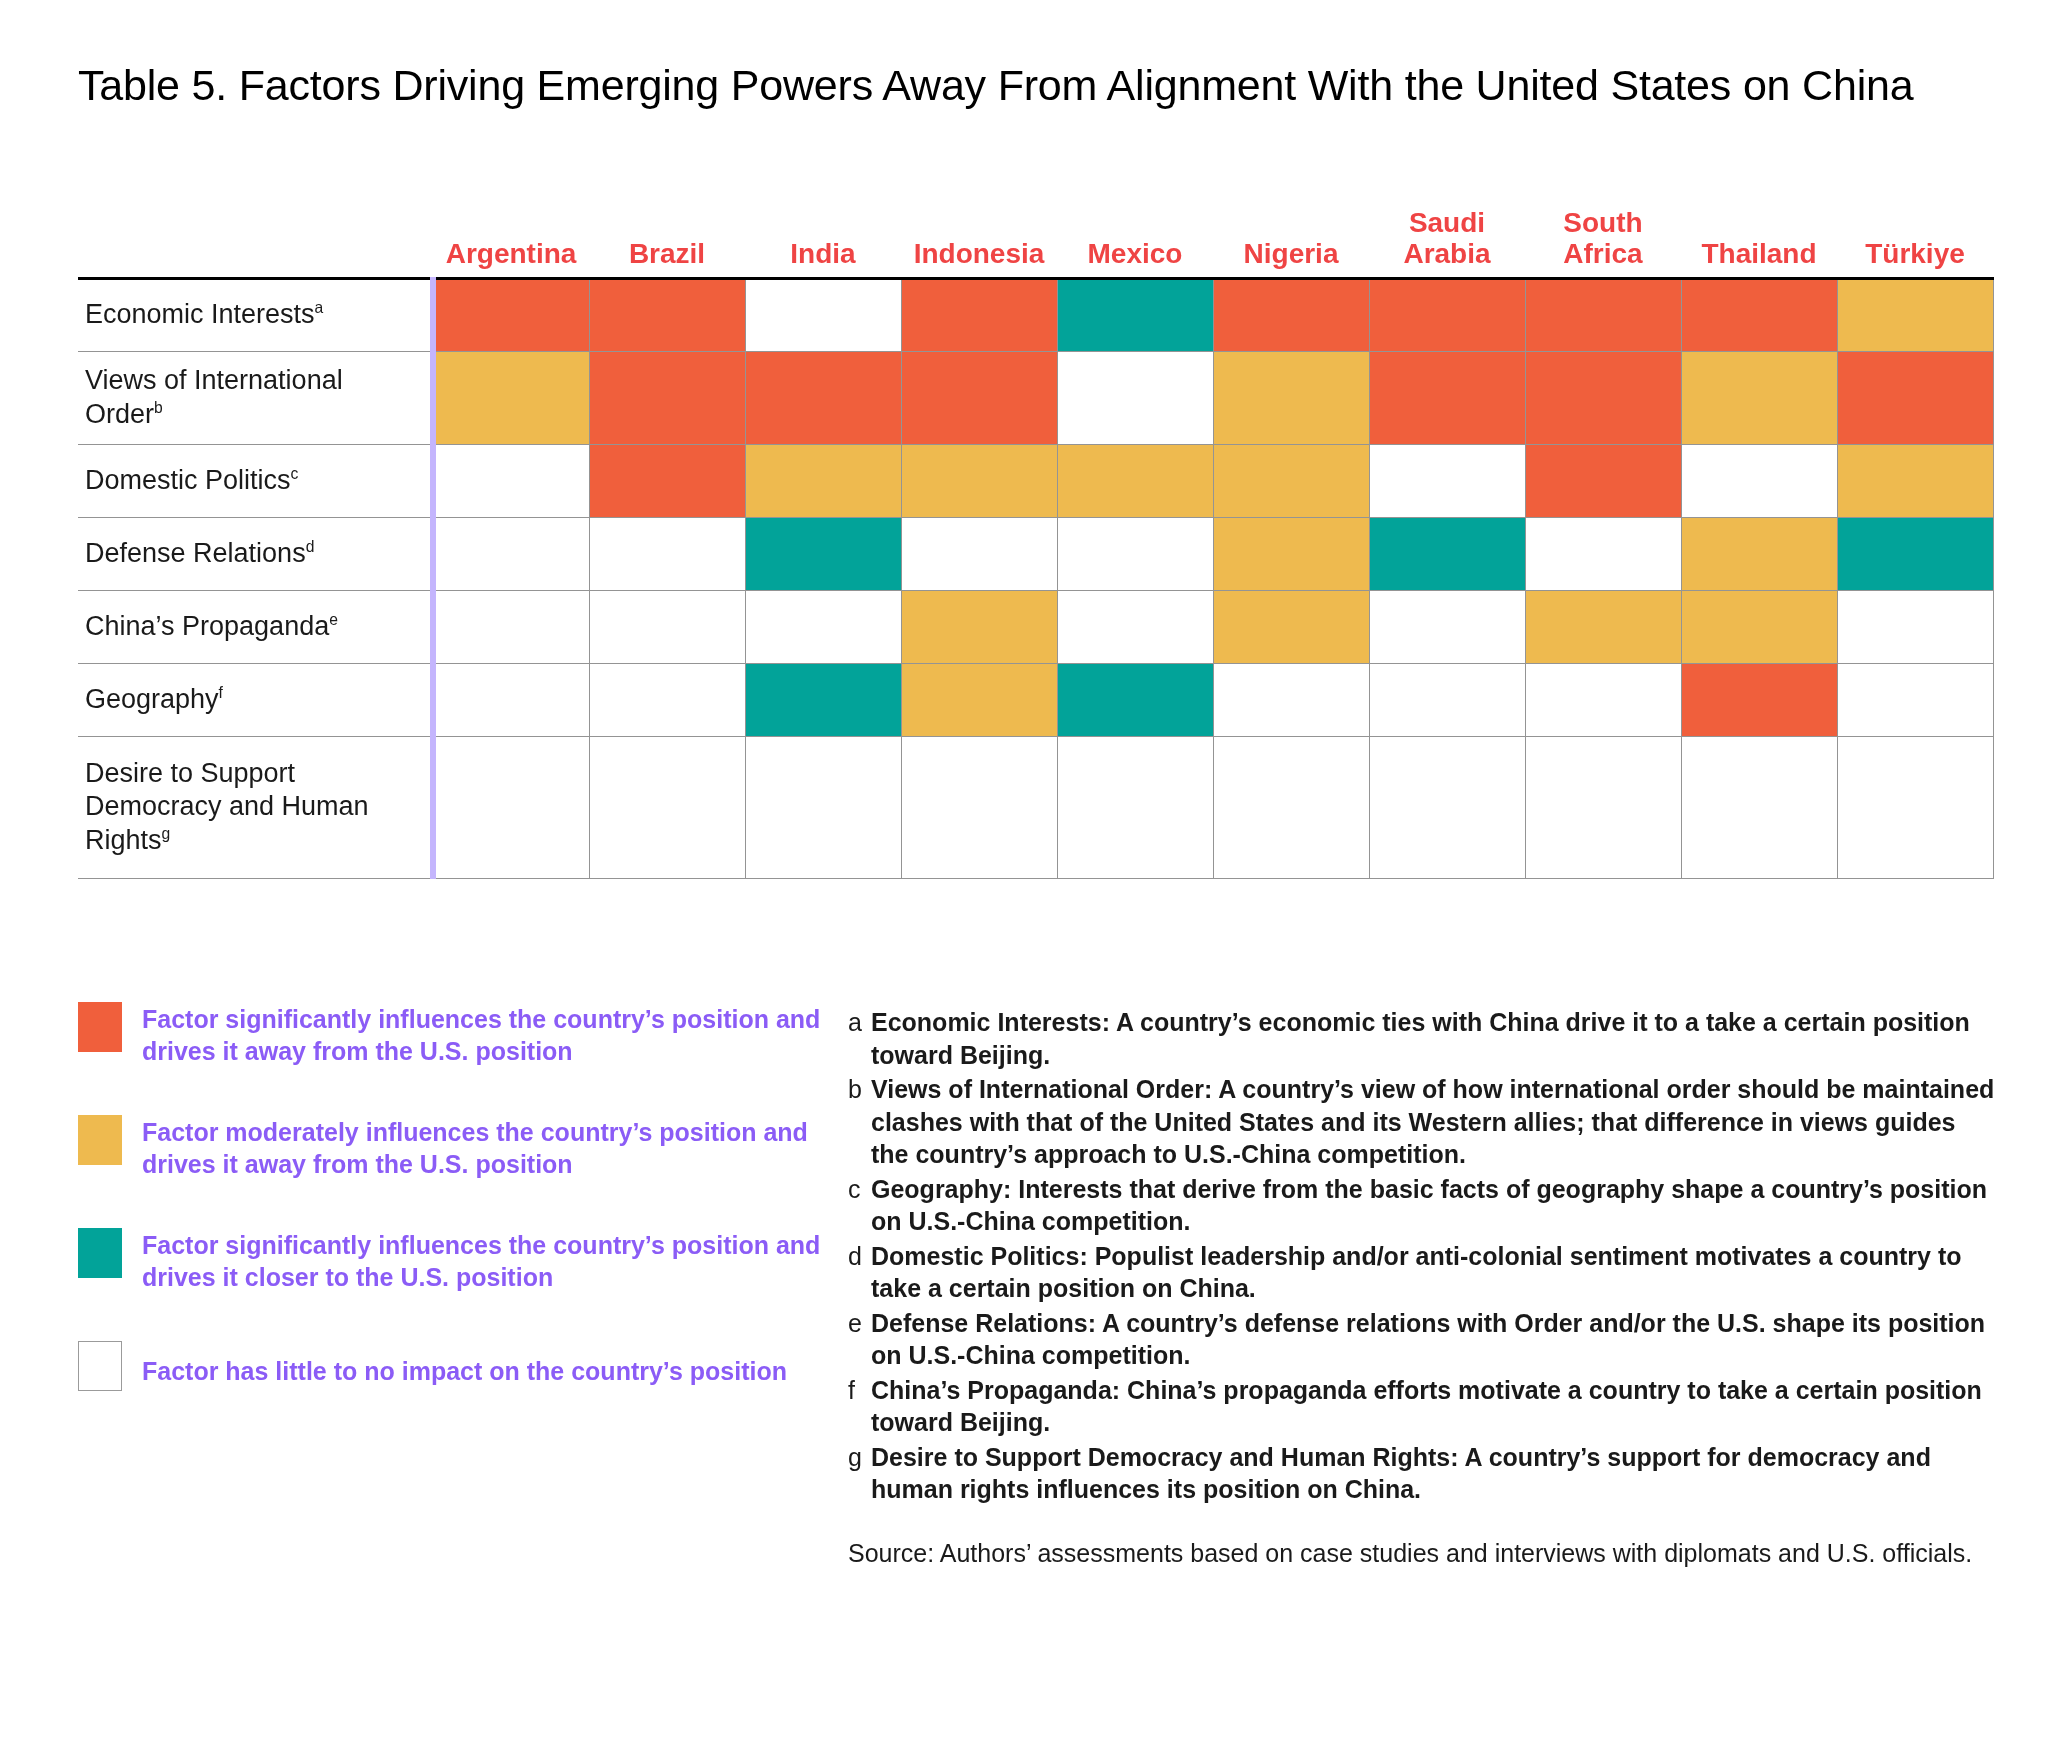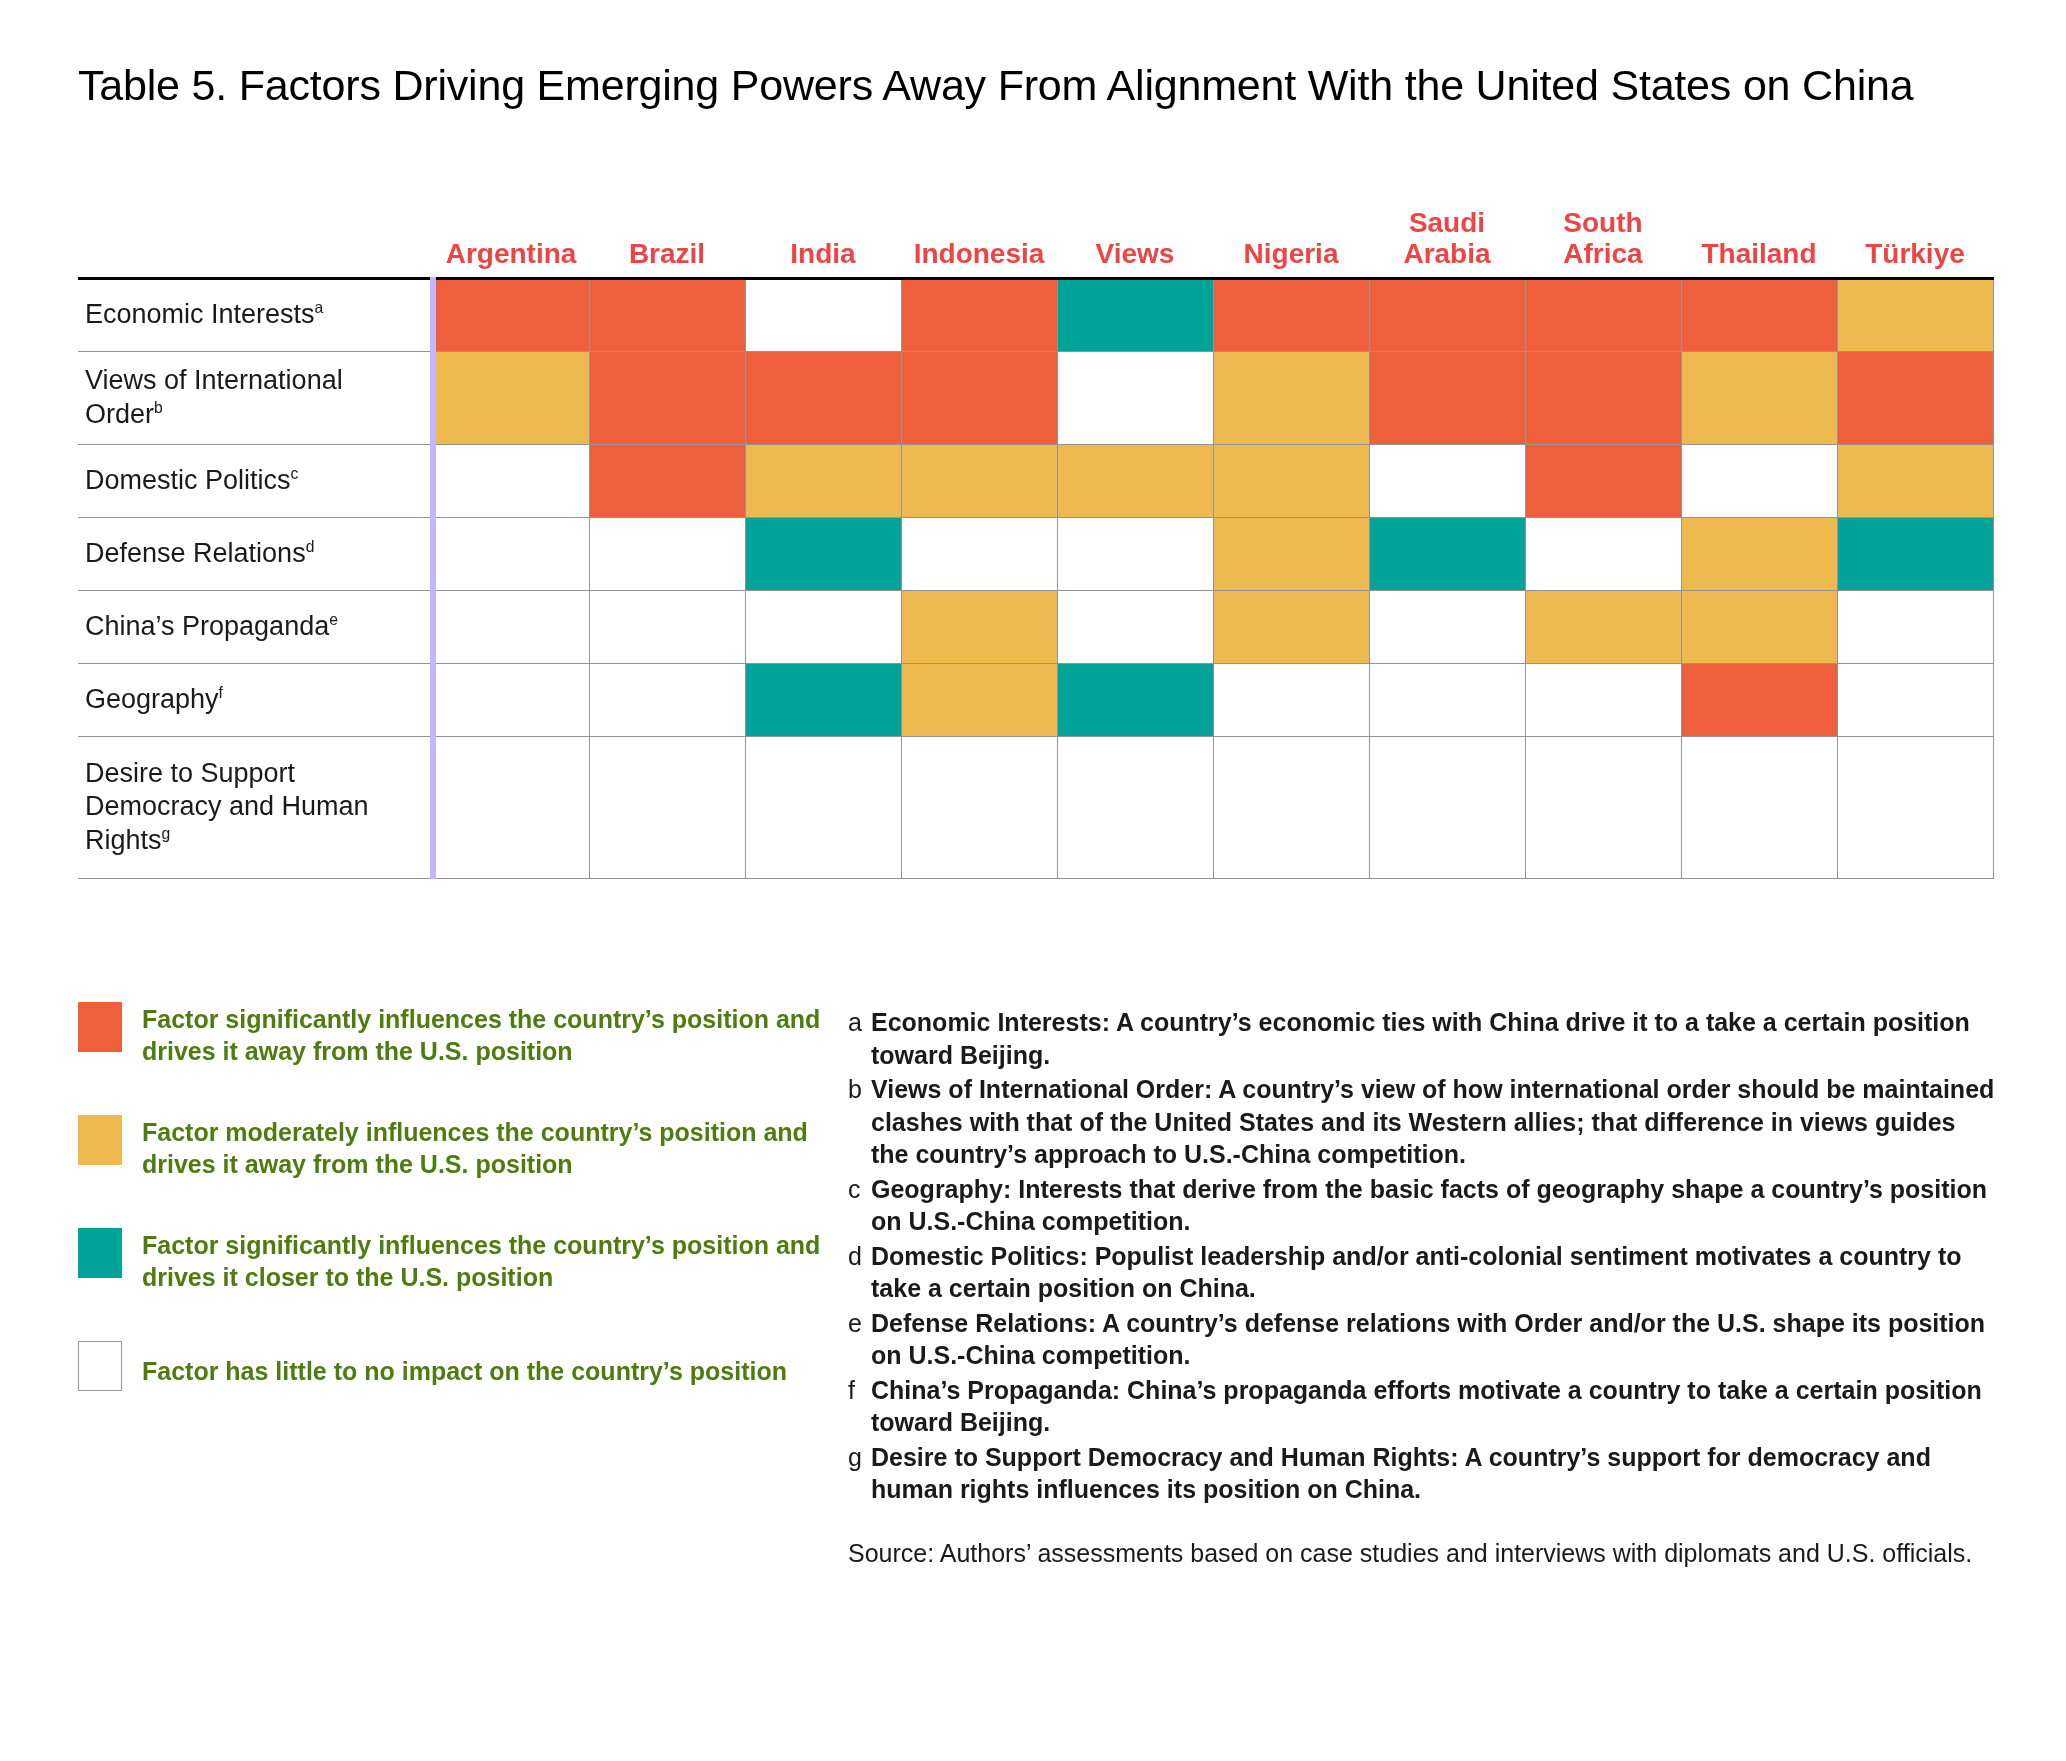--- a/index.html
+++ b/index.html
@@ -102,21 +102,21 @@
     margin-right: 20px;
   }
   .swatch.red   { background: #f05f3c; }
   .swatch.yel   { background: #eeba4f; }
   .swatch.teal  { background: #02a399; }
   .swatch.none  { background: #ffffff; border: 1.5px solid #9b9b9b; }
   .legend-text {
     font-size: 25px;
     font-weight: bold;
     line-height: 1.26;
-    color: #4d7c0f;
+    color: #8b5cf6;
     padding-top: 2px;
   }
   .legend-row.single .legend-text { padding-top: 15px; }
 
   
   .notes {
     position: absolute;
     left: 848px;
     top: 1006px;
     width: 1150px;
@@ -161,21 +161,21 @@
           <col class="country">
           <col class="country">
         </colgroup>
       <thead>
         <tr id="header-row">
           <th class="corner"></th>
         <th>Argentina</th>
             <th>Brazil</th>
             <th>India</th>
             <th>Indonesia</th>
-            <th>Views</th>
+            <th>Mexico</th>
             <th>Nigeria</th>
             <th>Saudi<br>Arabia</th>
             <th>South<br>Africa</th>
             <th>Thailand</th>
             <th>Türkiye</th>
           </tr>
       </thead>
       <tbody id="matrix-body">
           <tr class="r1">
             <td class="rowlabel">Economic Interests<sup>a</sup></td>

